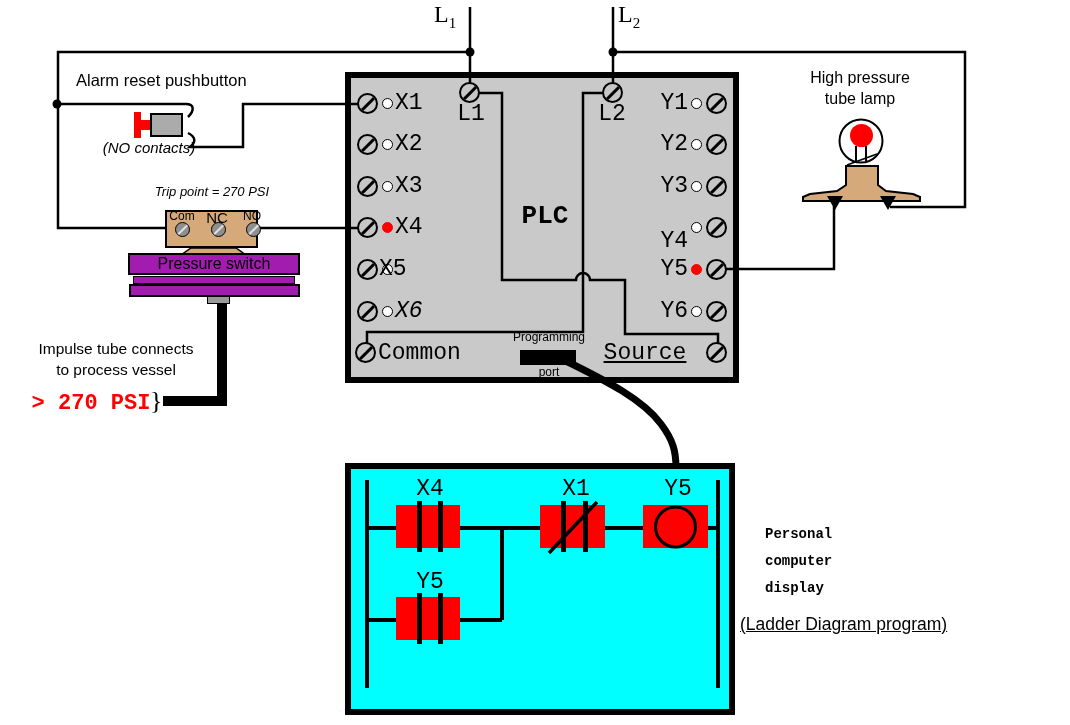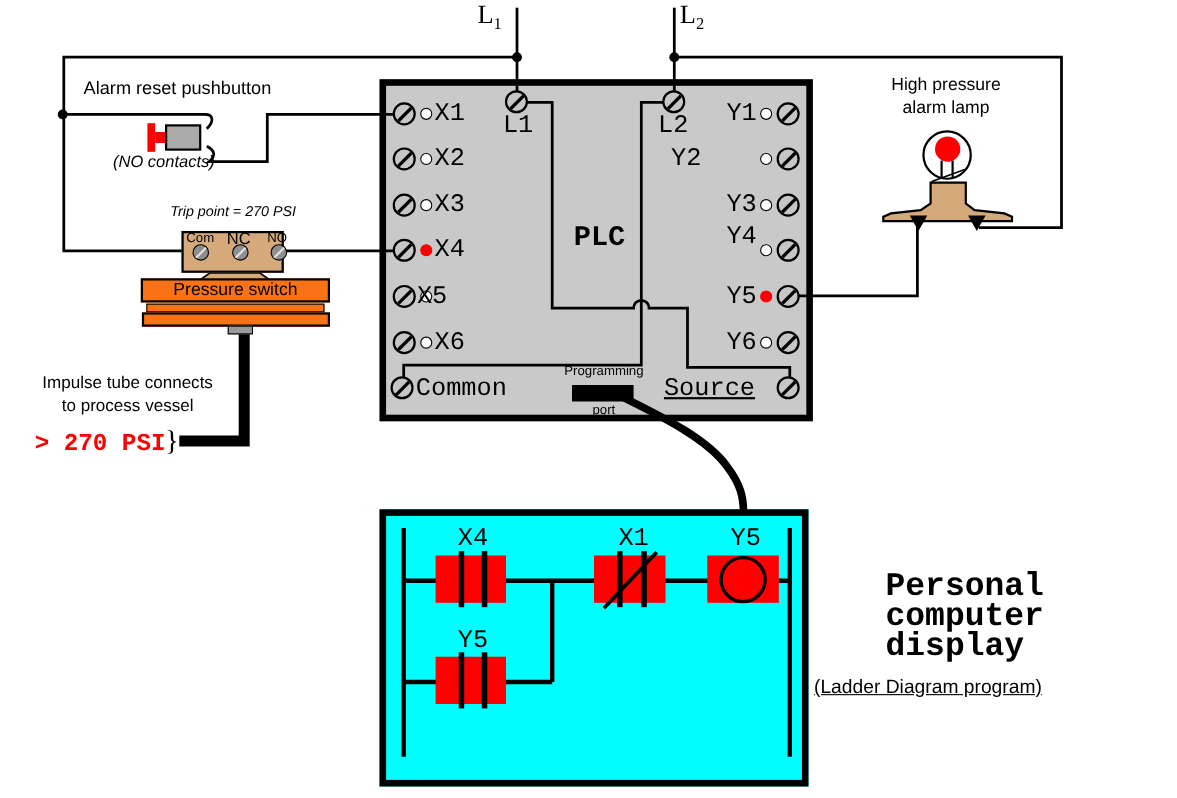--- a/index.html
+++ b/index.html
@@ -17,21 +17,21 @@
   .b{font-weight:bold;font-family:Liberation Mono, monospace;}
   .screw{position:absolute;z-index:10;width:21px;height:21px;border:2px solid #000;border-radius:50%;
          background:#c6c6c6;box-sizing:border-box;overflow:hidden;}
   .screw::after{content:"";position:absolute;left:50%;top:-3px;bottom:-3px;width:2.5px;margin-left:-1px;
          background:#000;transform:rotate(45deg);}
   .screw-sm{width:15px;height:15px;border-width:1.5px;background:#8f8f8f;}
   .screw-sm::after{background:#e0e0e0;width:2px;}
   .led{position:absolute;z-index:10;width:11px;height:11px;border-radius:50%;box-sizing:border-box;
        background:#fff;border:1.5px solid #000;}
   .led[data-led="on"]{background:#ff0000;border-color:#ff0000;}
-  .bar{position:absolute;z-index:10;box-sizing:border-box;background:#f97316;border:2px solid #000;}
+  .bar{position:absolute;z-index:10;box-sizing:border-box;background:#a21caf;border:2px solid #000;}
   #pswitch-body{left:165px;top:210px;width:93px;height:38px;background:#d5a97a;border:2px solid #000;
        position:absolute;z-index:6;box-sizing:border-box;}
   #port-rect{left:520px;top:350px;width:56px;height:15px;background:#000;position:absolute;z-index:10;}
 </style>
 </head>
 <body>
 
 <div class="stage">
 
   <div id="plc-box" class="box"></div>
@@ -151,58 +151,58 @@
   <div class="led" style="left:382px;top:181px;" data-led="off"></div>
   <div class="lbl mono" style="left:395px;top:174px;">X3</div>
   <div class="screw" style="left:357px;top:217px;"></div>
   <div class="led" style="left:382px;top:222px;" data-led="on"></div>
   <div class="lbl mono" style="left:395px;top:215px;">X4</div>
   <div class="screw" style="left:357px;top:259px;"></div>
   <div class="led" style="left:382px;top:264px;" data-led="off"></div>
   <div class="lbl mono" style="left:379px;top:257px;">X5</div>
   <div class="screw" style="left:357px;top:301px;"></div>
   <div class="led" style="left:382px;top:306px;" data-led="off"></div>
-  <div class="lbl mono" style="left:395px;top:299px;">X6</div>
+  <div class="lbl mono" style="left:395px;top:299px;font-style:italic;">X6</div>
 
   <div class="lbl mono" style="left:641px;top:91px;width:47px;text-align:right;">Y1</div>
   <div class="led" style="left:691px;top:98px;" data-led="off"></div>
   <div class="screw" style="left:706px;top:93px;"></div>
-  <div class="lbl mono" style="left:610px;top:132px;width:47px;text-align:left;">Y2</div>
+  <div class="lbl mono" style="left:641px;top:132px;width:47px;text-align:right;">Y2</div>
   <div class="led" style="left:691px;top:139px;" data-led="off"></div>
   <div class="screw" style="left:706px;top:134px;"></div>
   <div class="lbl mono" style="left:641px;top:174px;width:47px;text-align:right;">Y3</div>
   <div class="led" style="left:691px;top:181px;" data-led="off"></div>
   <div class="screw" style="left:706px;top:176px;"></div>
-  <div class="lbl mono" style="left:641px;top:203px;width:47px;text-align:right;">Y4</div>
+  <div class="lbl mono" style="left:641px;top:229px;width:47px;text-align:right;">Y4</div>
   <div class="led" style="left:691px;top:222px;" data-led="off"></div>
   <div class="screw" style="left:706px;top:217px;"></div>
   <div class="lbl mono" style="left:641px;top:257px;width:47px;text-align:right;">Y5</div>
   <div class="led" style="left:691px;top:264px;" data-led="on"></div>
   <div class="screw" style="left:706px;top:259px;"></div>
   <div class="lbl mono" style="left:641px;top:299px;width:47px;text-align:right;">Y6</div>
   <div class="led" style="left:691px;top:306px;" data-led="off"></div>
   <div class="screw" style="left:706px;top:301px;"></div>
 
   <div class="screw" style="left:355px;top:342px;"></div>
   <div class="lbl mono" style="left:378px;top:341px;">Common</div>
   <div class="lbl mono" style="left:590px;top:341px;width:110px;text-align:center;text-decoration:underline;">Source</div>
   <div class="screw" style="left:706px;top:342px;"></div>
 
   <div class="lbl ctr" style="left:503px;top:330px;width:92px;font-size:12px;">Programming</div>
   <div id="port-rect"></div>
   <div class="lbl ctr" style="left:503px;top:365px;width:92px;font-size:12px;">port</div>
 
   <div class="lbl ctr" style="left:775px;top:69px;width:170px;font-size:16px;">High pressure</div>
-  <div class="lbl ctr" style="left:775px;top:90px;width:170px;font-size:16px;">alarm lamp</div>
+  <div class="lbl ctr" style="left:775px;top:90px;width:170px;font-size:16px;">tube lamp</div>
 
   <div class="lbl mono ctr" style="left:402px;top:477px;width:56px;">X4</div>
   <div class="lbl mono ctr" style="left:548px;top:477px;width:56px;">X1</div>
   <div class="lbl mono ctr" style="left:650px;top:477px;width:56px;">Y5</div>
   <div class="lbl mono ctr" style="left:402px;top:570px;width:56px;">Y5</div>
 
-  <div class="lbl b" style="left:765px;top:521px;font-size:30px;line-height:27px;margin-left:40px;">
+  <div class="lbl b" style="left:765px;top:521px;font-size:14px;line-height:27px;">
     <div>Personal</div>
     <div>computer</div>
     <div>display</div>
   </div>
   <div class="lbl" style="left:740px;top:614px;font-size:17.5px;text-decoration:underline;">(Ladder Diagram program)</div>
 
 </div>
 
 </body></html>

